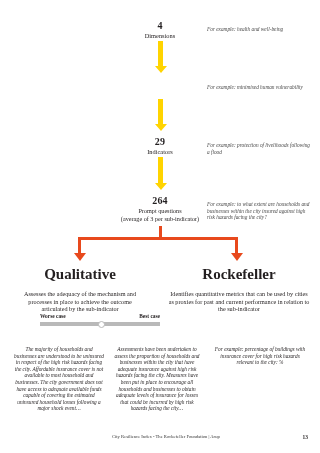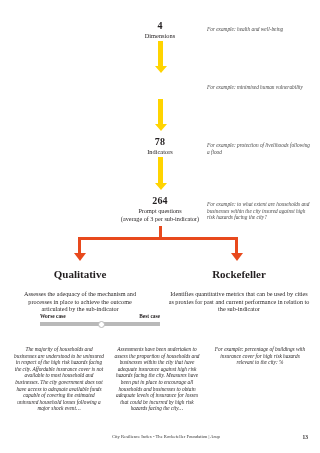--- a/index.html
+++ b/index.html
@@ -60,21 +60,21 @@
     transform:translateX(-50%);
     width:0; height:0;
     border-left:6.5px solid transparent;
     border-right:6.5px solid transparent;
     border-top:8px solid #e8491d;
   }
 
   
   .method { position:absolute; text-align:center; }
   .method h3 {
-    font-size:11px;
+    font-size:15px;
     font-weight:bold;
     line-height:12px;
     margin-bottom:10px;
     font-family:Liberation Serif, serif;
   }
   .method p {
     font-size:6.2px;
     line-height:7.6px;
   }
 
@@ -152,21 +152,21 @@
     <div class="num">4</div>
     <div class="lbl">Dimensions</div>
   </div>
   <div class="yarrow" style="left:158px; top:41px; height:26px;"></div>
   <div class="note" style="left:207px; top:26px; width:104px;">For example: health and well-being</div>
 
   <div class="yarrow" style="left:158px; top:99px; height:26px;"></div>
   <div class="note" style="left:207px; top:84px; width:104px;">For example: minimised human vulnerability</div>
 
   <div class="node" style="left:100px; top:136px;">
-    <div class="num">78</div>
+    <div class="num">29</div>
     <div class="lbl">Indicators</div>
   </div>
   <div class="yarrow" style="left:158px; top:157px; height:27px;"></div>
   <div class="note" style="left:207px; top:142px; width:104px;">For example: protection of livelihoods following a flood</div>
 
   <div class="node wide" style="left:80px; top:195px;">
     <div class="num">264</div>
     <div class="lbl">Prompt questions</div>
     <div class="lbl" style="margin-top:0;">(average of 3 per sub-indicator)</div>
   </div>

